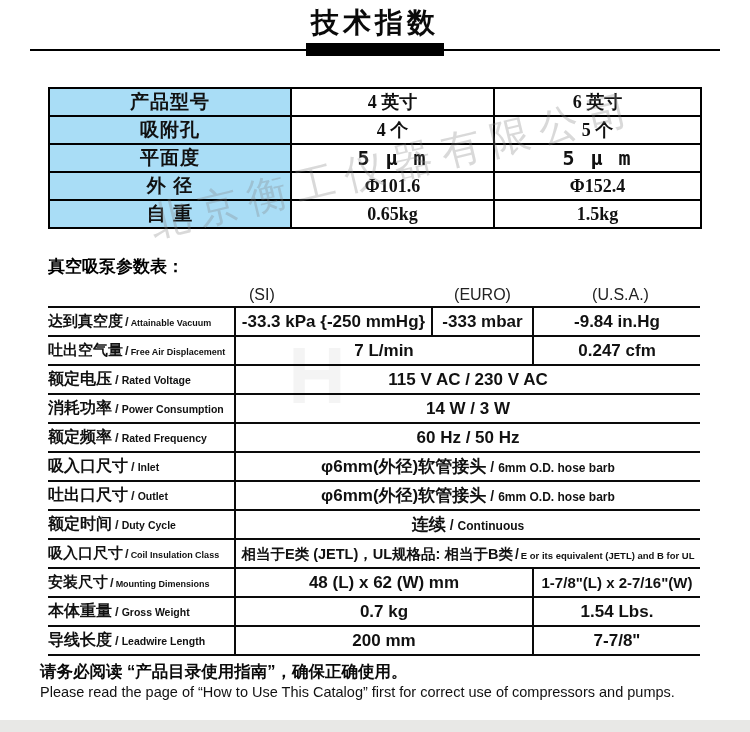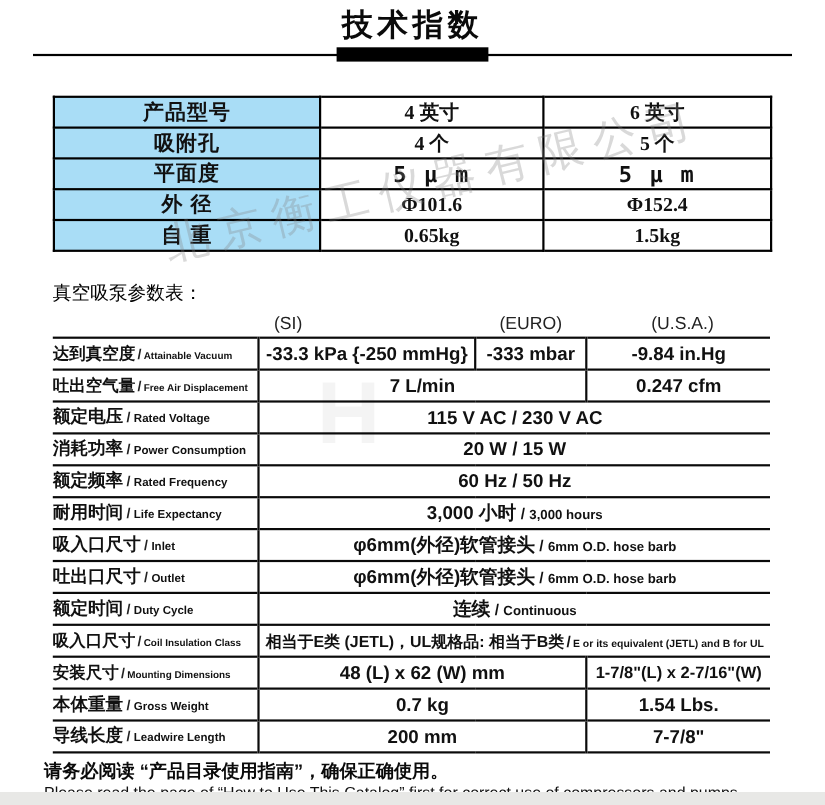--- a/index.html
+++ b/index.html
@@ -20,21 +20,21 @@
 
   
   table{border-collapse:collapse;table-layout:fixed;padding-left:16px;}
   .prod{margin:28px 0 0 48px;width:652px;border:2px solid #000;}
   .prod td{border:2px solid #000;height:24px;text-align:center;vertical-align:middle;padding:0;}
   .prod td.plbl{background:#a9ddf6;font-weight:bold;font-size:19px;letter-spacing:1px;}
   .prod td.pval{font-family:"Liberation Serif","DejaVu Serif",serif;font-weight:bold;font-size:18px;}
   .prod td.mono{font-family:"DejaVu Sans Mono",monospace;font-weight:bold;font-size:20px;letter-spacing:2px;}
 
   
-  .pump-title{margin:26px 0 0 48px;font-size:17px;font-weight:normal;color:#000;}
+  .pump-title{margin:26px 0 0 48px;font-size:17px;font-weight:bold;color:#000;}
   .pump-heads{display:flex;margin:8px 0 0 48px;width:652px;font-size:16px;color:#222;}
   .ph-spacer{width:187px;}
   .ph-si{width:197px;text-align:left;padding-left:14px;box-sizing:border-box;}
   .ph-euro{width:101px;text-align:center;}
   .ph-usa{width:167px;text-align:center;padding-left:8px;box-sizing:border-box;}
 
   .pump{margin:2px 0 0 48px;width:652px;}
   .pump tr{border-top:2px solid #0a0a0a;font-weight:bold;}
   .pump tr:last-child{border-bottom:2px solid #0a0a0a;}
   .pump td{height:27px;vertical-align:middle;padding:0;}
@@ -139,32 +139,28 @@
       <td class="v">0.247 cfm</td>
     </tr>
 
     <tr>
       <td class="lbl"><span class="lzh">额定电压</span><span class="lsep">/</span><span class="len">Rated Voltage</span></td>
       <td class="v" colspan="3">115 V AC / 230 V AC</td>
     </tr>
 
     <tr>
       <td class="lbl"><span class="lzh">消耗功率</span><span class="lsep">/</span><span class="len">Power Consumption</span></td>
-      <td class="v" colspan="3">20 W / 15 W</td>
+      <td class="v" colspan="3">14 W / 3 W</td>
     </tr>
 
     <tr>
       <td class="lbl"><span class="lzh">额定频率</span><span class="lsep">/</span><span class="len">Rated Frequency</span></td>
       <td class="v" colspan="3">60 Hz / 50 Hz</td>
     </tr>
 
-    <tr>
-      <td class="lbl"><span class="lzh">耐用时间</span><span class="lsep">/</span><span class="len">Life Expectancy</span></td>
-      <td class="v" colspan="3"><span class="vzh">3,000 小时</span><span class="vsep">/</span><span class="ven">3,000 hours</span></td>
-    </tr>
 
     <tr>
       <td class="lbl"><span class="lzh">吸入口尺寸</span><span class="lsep">/</span><span class="len">Inlet</span></td>
       <td class="v" colspan="3"><span class="vzh">φ6mm(外径)软管接头</span><span class="vsep">/</span><span class="ven">6mm O.D. hose barb</span></td>
     </tr>
 
     <tr>
       <td class="lbl"><span class="lzh">吐出口尺寸</span><span class="lsep">/</span><span class="len">Outlet</span></td>
       <td class="v" colspan="3"><span class="vzh">φ6mm(外径)软管接头</span><span class="vsep">/</span><span class="ven">6mm O.D. hose barb</span></td>
     </tr>

